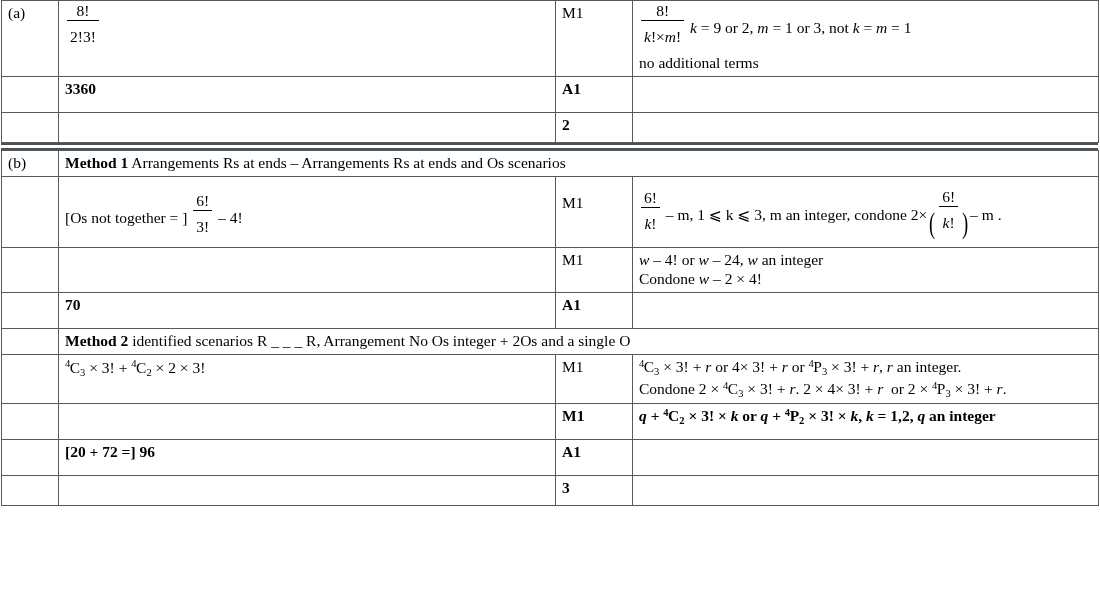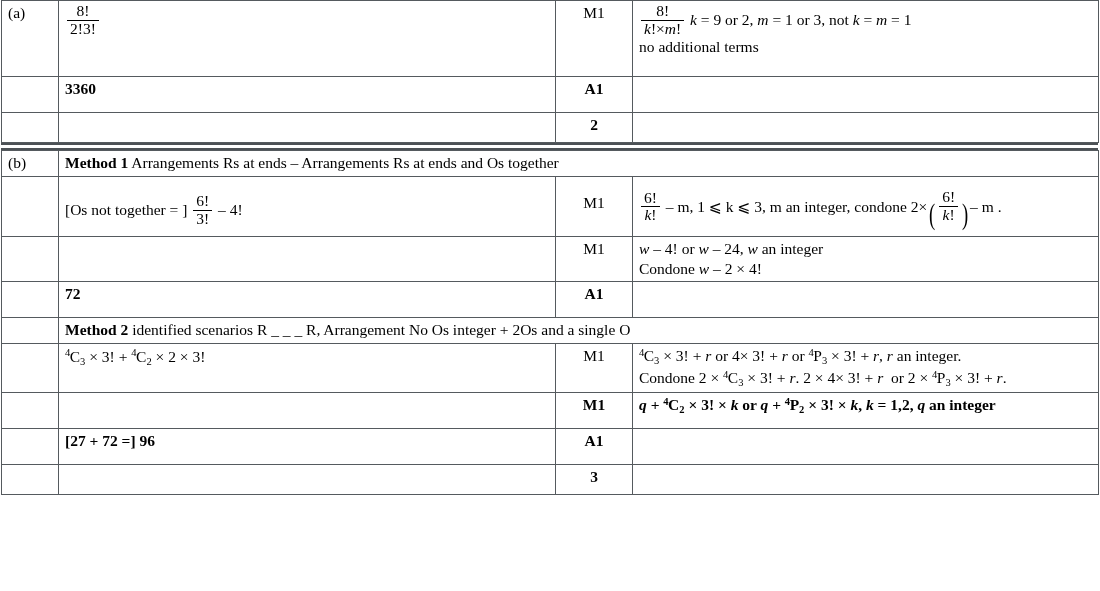--- a/index.html
+++ b/index.html
@@ -46,21 +46,21 @@
     border-left: none;
     border-top: none;
     border-bottom: none;
     padding-left: 6px;
     padding-top: 4px;
     font-size: 15.5px;
   }
   td.label.blank { color: transparent; }
 
   td.mark {
-    text-align: center;
+    text-align: left;
     padding-right: 7px;
     white-space: nowrap;
   }
   td.mark.total { font-weight: bold; }
 
   td.note { padding-left: 7px; }
   td.work { padding-left: 8px; }
 
   td.method {
     padding-left: 8px;
@@ -85,21 +85,21 @@
     display: inline-block;
     vertical-align: -0.55em;
     text-align: center;
     margin: 0 2px;
     line-height: 1.08;
   }
   .frac > .num { display: block; padding: 0 3px; }
   .frac > .den {
     display: block;
     border-top: 1.3px solid #000;
-    padding: 0 3px;
+    padding: 8px 3px;
   }
   .frac.tight { vertical-align: -0.5em; }
   .paren {
     display: inline-block;
     font-size: 30px;
     line-height: 0.72;
     vertical-align: -0.42em;
     font-weight: 300;
     transform: scaleX(0.62);
   }
@@ -178,21 +178,21 @@
       <col class="c-label">
         <col class="c-work">
         <col class="c-mark">
         <col class="c-note">
     </colgroup>
     <tbody>
       <tr>
         <td class="label">(b)</td>
         <td class="method" colspan="3">
           <span class="method-tag">Method 1</span>
-          <span>Arrangements Rs at ends – Arrangements Rs at ends and Os together</span>
+          <span>Arrangements Rs at ends – Arrangements Rs at ends and Os scenarios</span>
         </td>
       </tr>
 
       <tr class="r-work">
         <td class="label blank">&nbsp;</td>
         <td class="work">
           <div style="padding-top:14px;">
             <span>[Os not together  = ]</span>
             <span class="frac">
               <span class="num">6!</span>
@@ -223,21 +223,21 @@
         <td class="work"></td>
         <td class="mark">M1</td>
         <td class="note">
           <div><span class="mi">w</span> – 4! or <span class="mi">w</span> – 24, <span class="mi">w</span> an integer</div>
           <div>Condone <span class="mi">w</span> – 2 × 4!</div>
         </td>
       </tr>
 
       <tr class="r-mid">
         <td class="label blank">&nbsp;</td>
-        <td class="work">72</td>
+        <td class="work">70</td>
         <td class="mark">A1</td>
         <td class="note"></td>
       </tr>
 
       <tr>
         <td class="label blank">&nbsp;</td>
         <td class="method" colspan="3">
           <span class="method-tag">Method 2</span>
           <span>identified scenarios R _ _ _ R, Arrangement No Os integer + 2Os and a single O</span>
         </td>
@@ -259,21 +259,21 @@
         <td class="label blank">&nbsp;</td>
         <td class="work"></td>
         <td class="mark">M1</td>
         <td class="note">
           <div class="nowrapline"><span class="mi">q</span> + <span class="pre-sup">4</span>C<span class="sub">2</span> × 3! × <span class="mi">k</span> or <span class="mi">q</span> + <span class="pre-sup">4</span>P<span class="sub">2</span> × 3! × <span class="mi">k</span>, <span class="mi">k</span> = 1,2, <span class="mi">q</span> an integer</div>
         </td>
       </tr>
 
       <tr class="r-mid">
         <td class="label blank">&nbsp;</td>
-        <td class="work">[27 + 72 =] 96</td>
+        <td class="work">[20 + 72 =] 96</td>
         <td class="mark">A1</td>
         <td class="note"></td>
       </tr>
 
       <tr class="r-small">
         <td class="label blank">&nbsp;</td>
         <td class="work"></td>
         <td class="mark total">3</td>
         <td class="note"></td>
       </tr>

